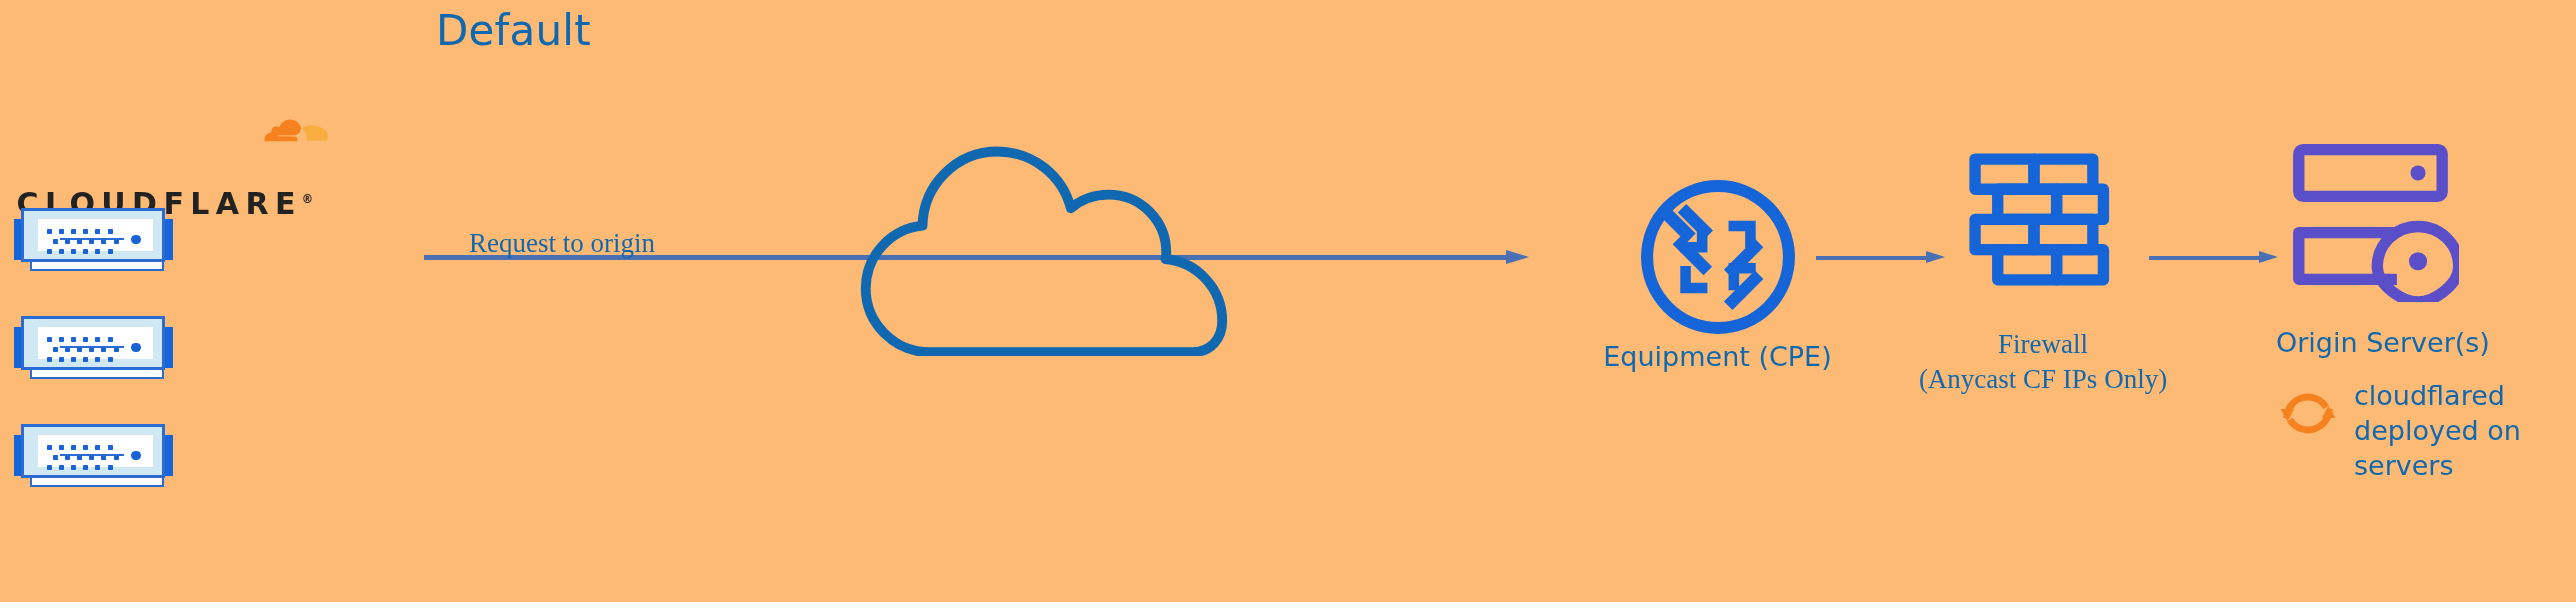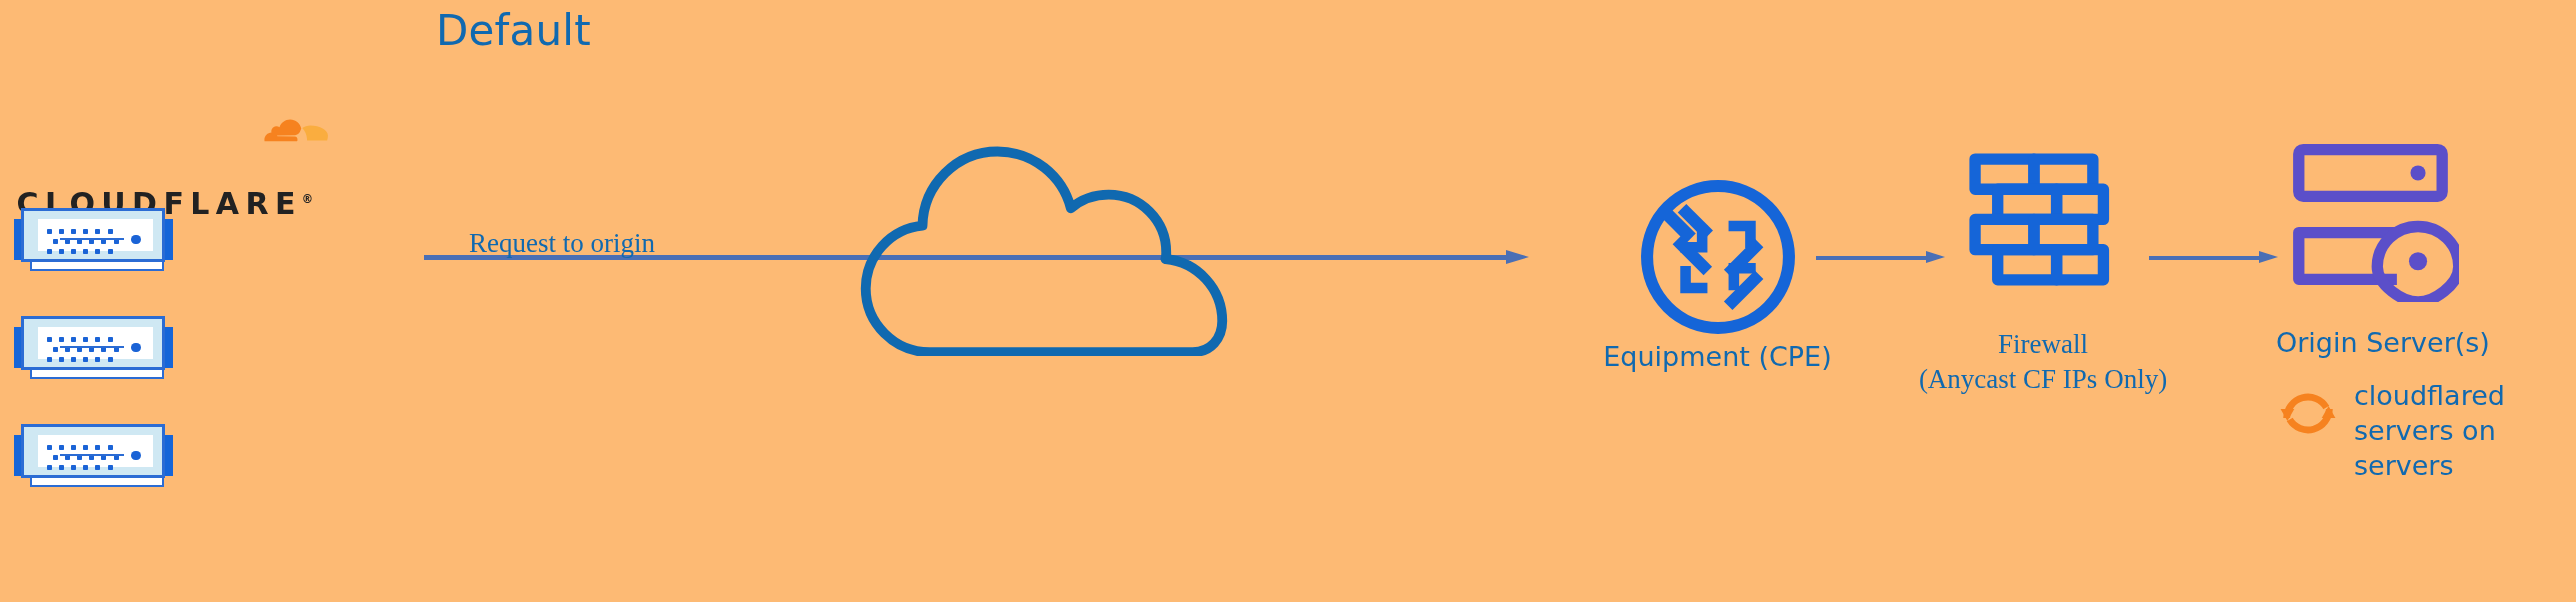--- a/index.html
+++ b/index.html
@@ -329,18 +329,18 @@
       <g fill="none" stroke="#f6821f" stroke-width="9" stroke-linecap="butt">
         <path d="M14 46 A 28 28 0 0 1 66 32"></path>
         <path d="M70 34 A 28 28 0 0 1 18 48"></path>
       </g>
       <polygon points="6,34 24,34 15,50" fill="#f6821f"></polygon>
       <polygon points="78,46 60,46 69,30" fill="#f6821f"></polygon>
     </svg>
   </div>
   <div class="abs" id="cloudflared-text">
     <div>cloudflared</div>
-    <div>servers on</div>
+    <div>deployed on</div>
     <div>servers</div>
   </div>
 
 </div>
 
 
 </body></html>

